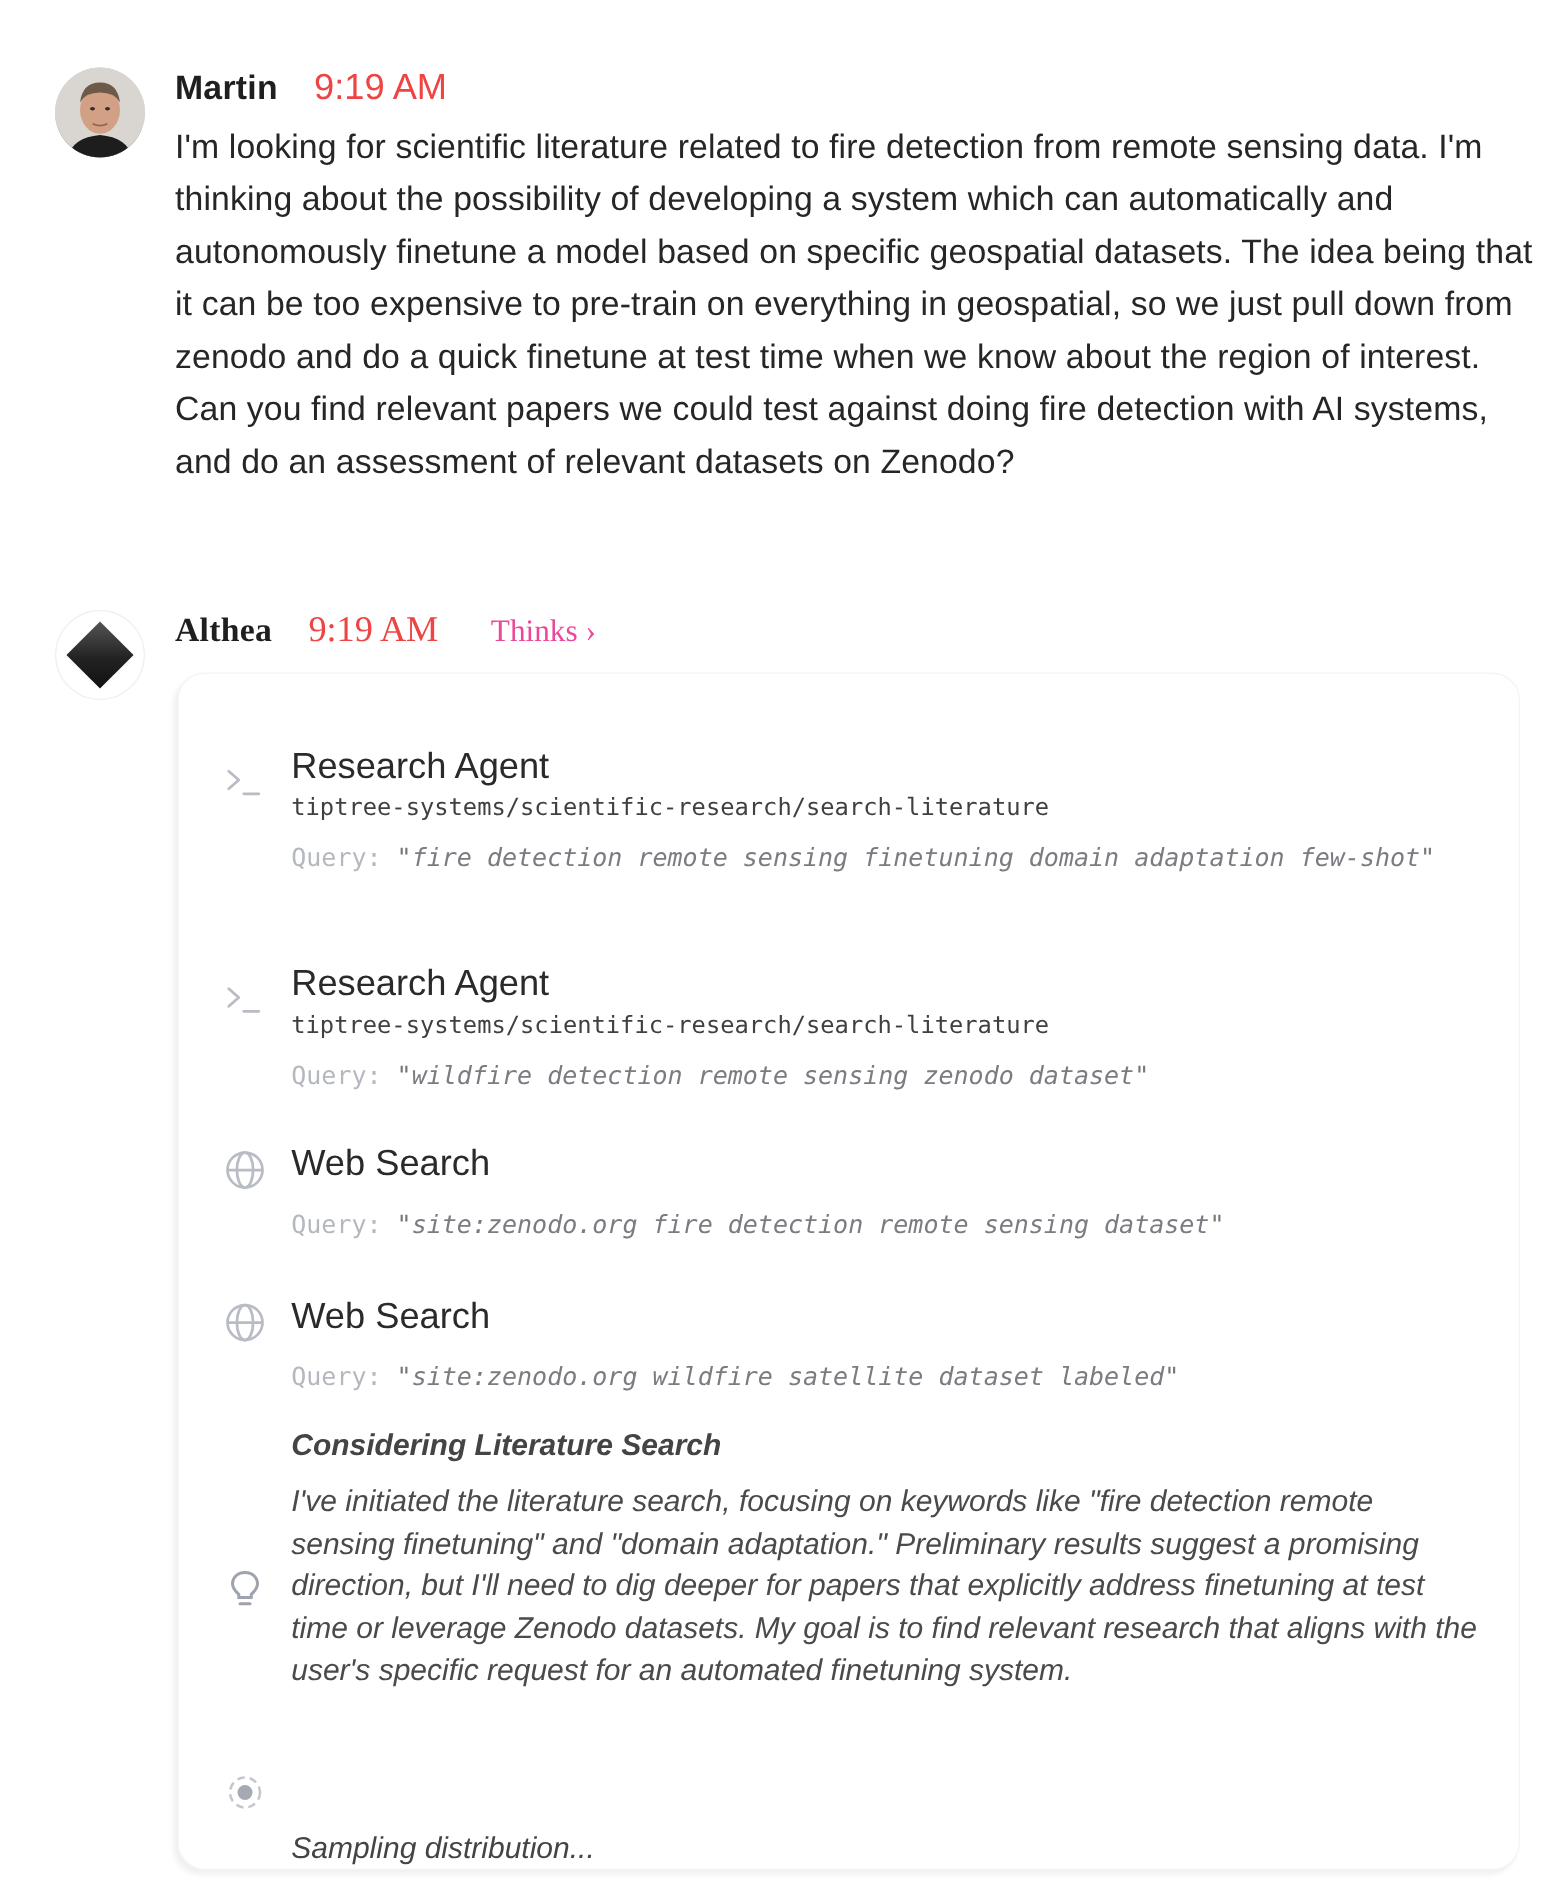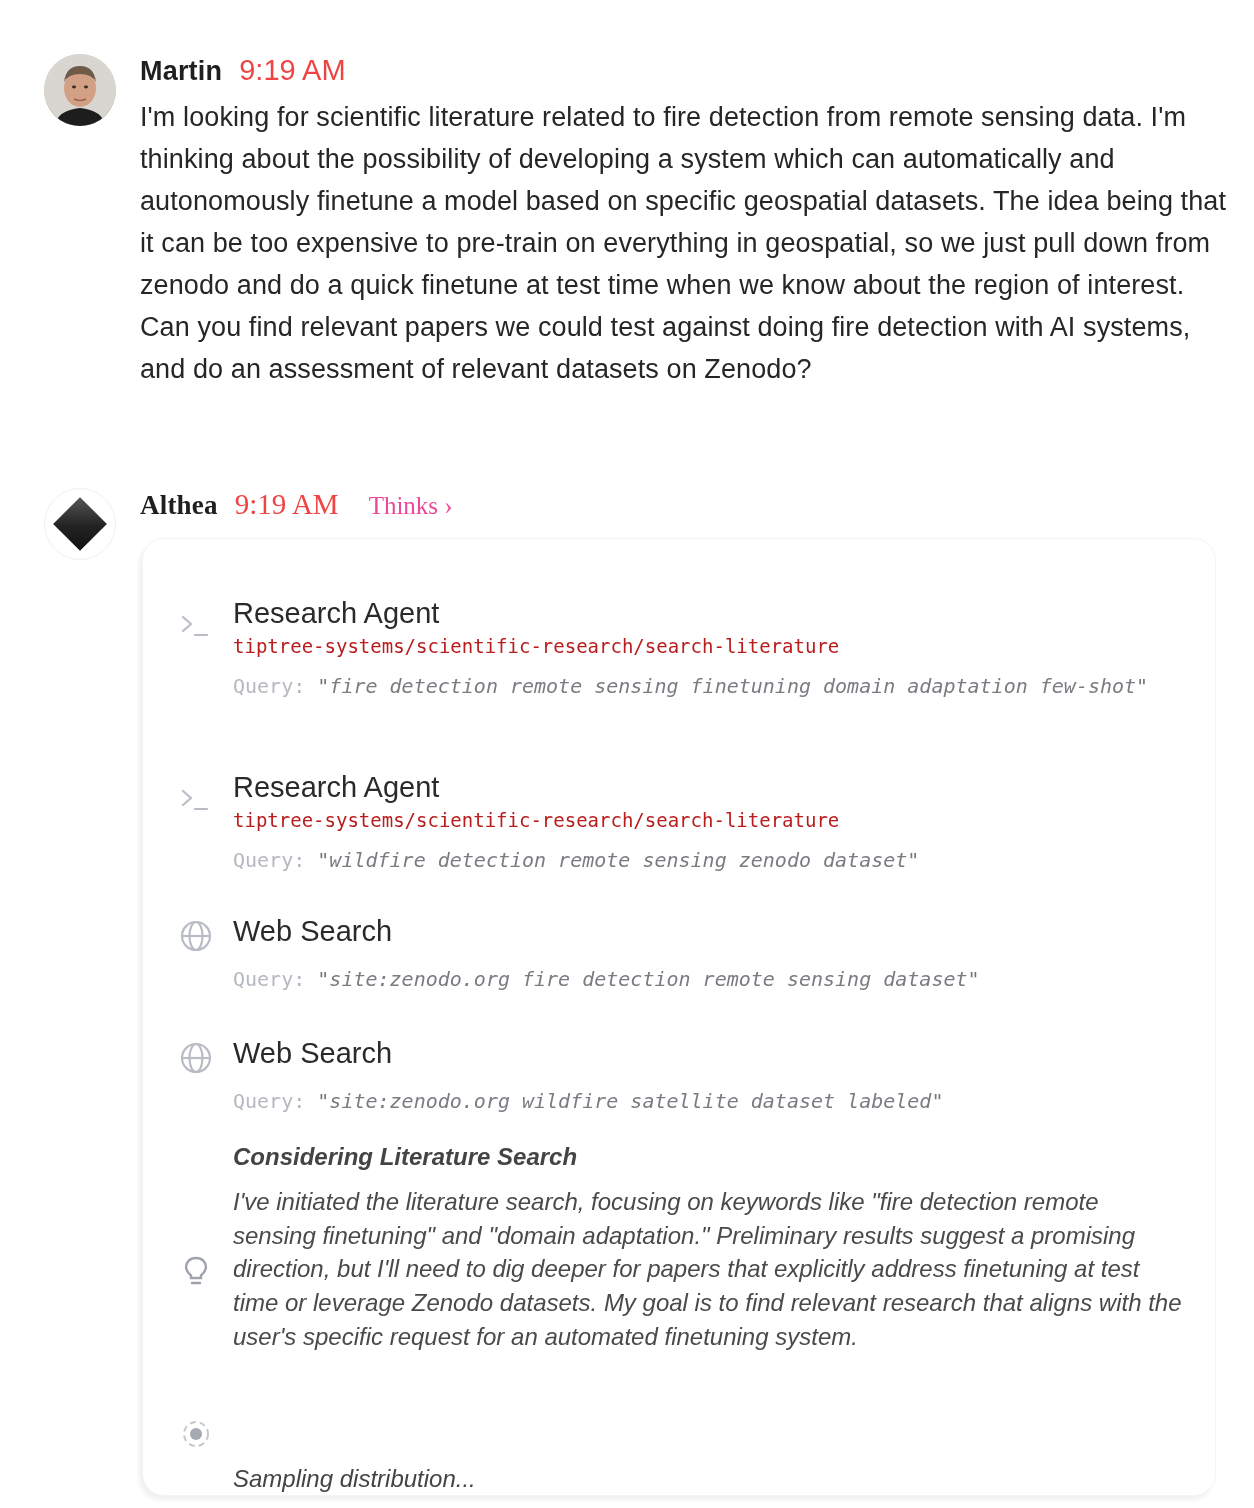--- a/index.html
+++ b/index.html
@@ -5,33 +5,33 @@
   * { box-sizing: border-box; margin: 0; padding: 0; }
   html, body { width: 1254px; height: 1508px; background: #ffffff; overflow: hidden; }
   body { font-family: "Liberation Sans", "DejaVu Sans", sans-serif; color: #222; position: relative; }
 
   .msg { position: absolute; left: 0; width: 1254px; }
   .avatar { position: absolute; left: 44px; width: 72px; height: 72px; border-radius: 50%; overflow: hidden; }
   .avatar.user { background: linear-gradient(180deg, #c9c4bf 0%, #e2ddd8 40%, #d2b19a 60%, #222 100%); }
   .avatar.bot { background: #fff; border: 1px solid #f0f0f0; display: flex; align-items: center; justify-content: center; }
   .diamond { width: 38px; height: 38px; transform: rotate(45deg); background: linear-gradient(135deg, #555 0%, #222 55%, #111 100%); }
 
-  .header { position: absolute; left: 140px; display: flex; align-items: baseline; gap: 0; white-space: nowrap; }
+  .header { position: absolute; left: 140px; display: flex; align-items: baseline; gap: 12px; white-space: nowrap; }
   .name { font-size: 27px; font-weight: bold; color: #1f1f1f; letter-spacing: 0.2px; }
   .time { font-size: 29px; color: #ef4444; margin-left: 17px; }
   .thinks { font-size: 25px; color: #ec4899; margin-left: 30px; cursor: pointer; }
 
   .user-text { position: absolute; left: 140px; top: 96px; width: 1090px; font-size: 27px; line-height: 42px; color: #262626; letter-spacing: 0.1px; }
 
   .card { position: absolute; left: 142px; top: 538px; width: 1074px; height: 958px; background: #fff; border-radius: 22px; border: 1px solid #f4f4f4; box-shadow: -3px 4px 4px rgba(0,0,0,0.06); }
 
   .step { position: absolute; left: 0; width: 100%; }
   .step-icon { position: absolute; left: 36px; width: 34px; height: 34px; color: #b9bcc5; }
   .step-title { position: absolute; left: 90px; font-size: 29px; color: #2a2a2a; white-space: nowrap; }
-  .step-path { position: absolute; left: 90px; font-family: "DejaVu Sans Mono", monospace; font-size: 19px; color: #b91c1c; white-space: nowrap; }
+  .step-path { position: absolute; left: 90px; font-family: "DejaVu Sans Mono", monospace; font-size: 19px; color: #404040; white-space: nowrap; }
   .step-query { position: absolute; left: 90px; width: 920px; font-family: "DejaVu Sans Mono", monospace; font-size: 20px; line-height: 29px; color: #7e7e7e; }
   .q-label { color: #b5b8bf; font-style: normal; }
   .q-open, .q-close { color: #777; font-style: normal; }
   .q-text { font-style: italic; color: #7a7c82; }
 
   .think-title { position: absolute; left: 90px; top: 604px; font-size: 24px; font-weight: bold; font-style: italic; color: #444; white-space: nowrap; }
   .think-body { position: absolute; left: 90px; top: 646px; width: 950px; font-size: 24px; line-height: 33.7px; font-style: italic; color: #4a4a4a; }
   .bulb-icon { position: absolute; left: 40px; top: 717px; width: 26px; height: 30px; color: #9ea3ad; }
 
   .sampling { position: absolute; left: 90px; top: 926px; font-size: 24px; font-style: italic; color: #444; white-space: nowrap; }

